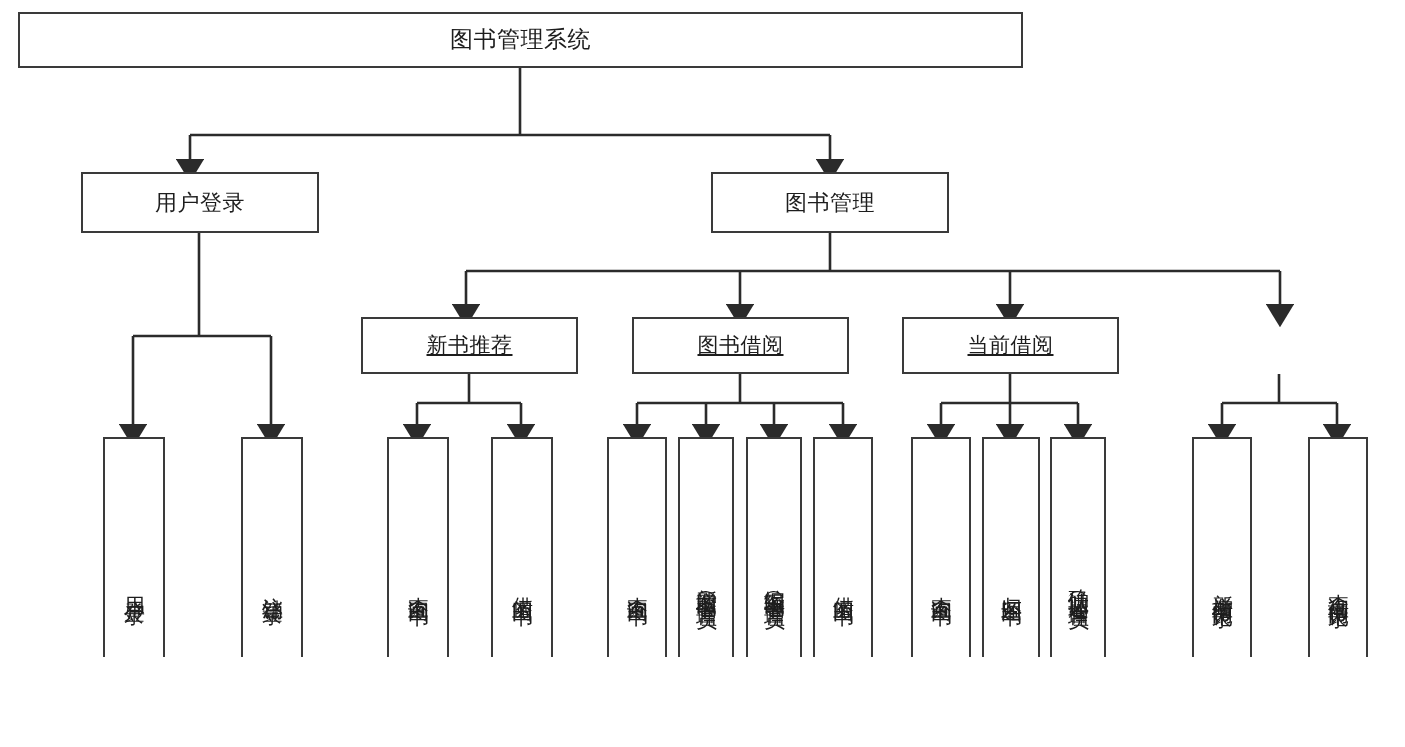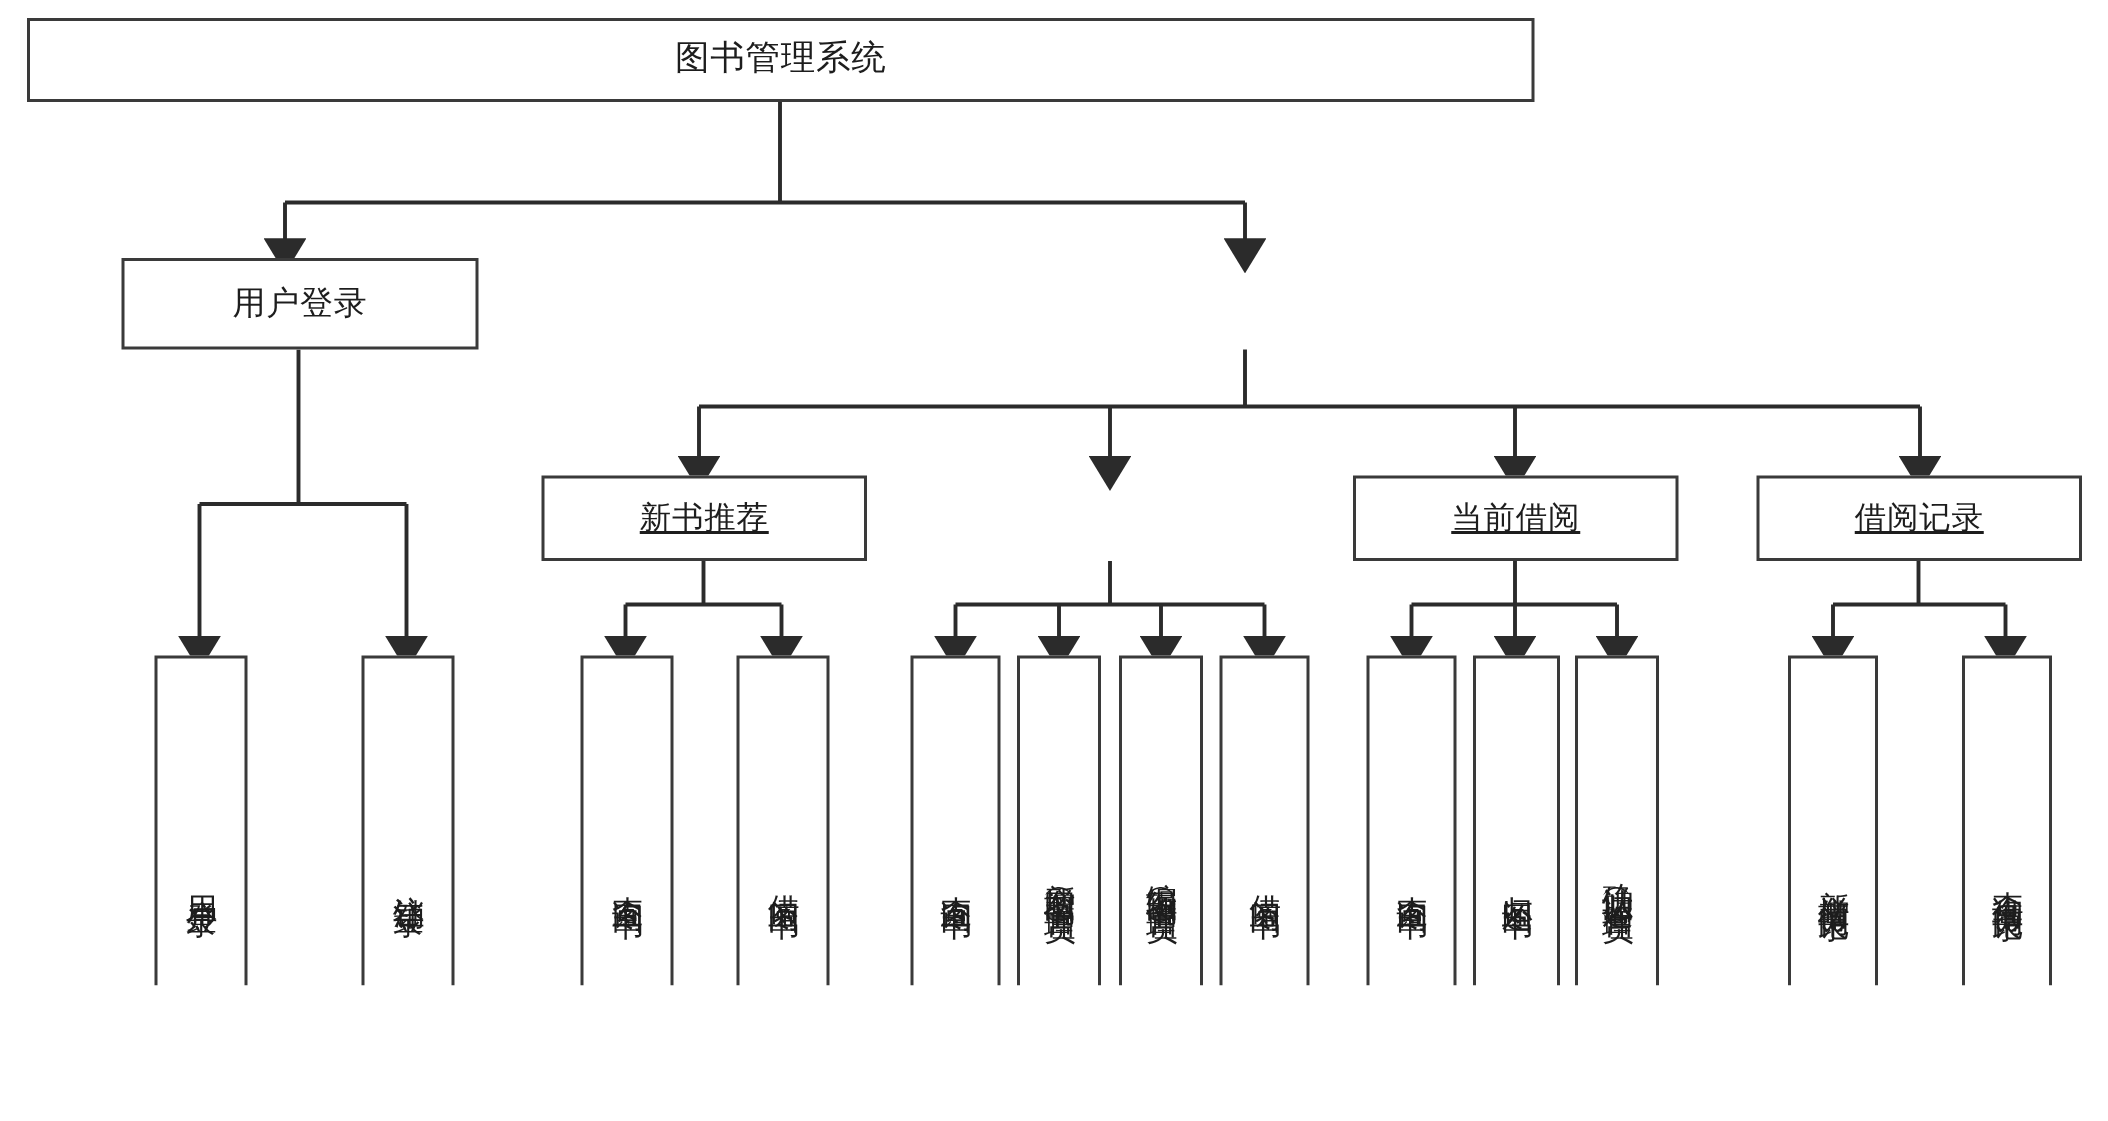--- a/index.html
+++ b/index.html
@@ -134,33 +134,36 @@
   </svg>
 
   <div class="node root" style="left:18px; top:12px; width:1005px; height:56px;">
     <span class="node-label">图书管理系统</span>
   </div>
 
   <div class="node lvl2" style="left:81px; top:172px; width:238px; height:61px;">
     <span class="node-label">用户登录</span>
   </div>
 
+  <div class="node lvl2" style="left:711px; top:172px; width:238px; height:61px;">
+    <span class="node-label">图书管理</span>
+  </div>
 
   <div class="node lvl3" style="left:361px; top:317px; width:217px; height:57px;">
     <span class="node-label">新书推荐</span>
   </div>
 
+  <div class="node lvl3" style="left:632px; top:317px; width:217px; height:57px;">
+    <span class="node-label">图书借阅</span>
+  </div>
 
   <div class="node lvl3" style="left:902px; top:317px; width:217px; height:57px;">
     <span class="node-label">当前借阅</span>
   </div>
 
-  <div class="node lvl3" style="left:1171px; top:317px; width:217px; height:57px;">
-    <span class="node-label">借阅记录</span>
-  </div>
 
   <div class="node leaf" style="left:103px; top:437px; width:62px; height:297px;">
     <span class="leafwrap">
       <span class="node-label">用户登录</span>
     </span>
   </div>
 
   <div class="node leaf" style="left:241px; top:437px; width:62px; height:297px;">
     <span class="leafwrap">
       <span class="node-label">注销登录</span>

